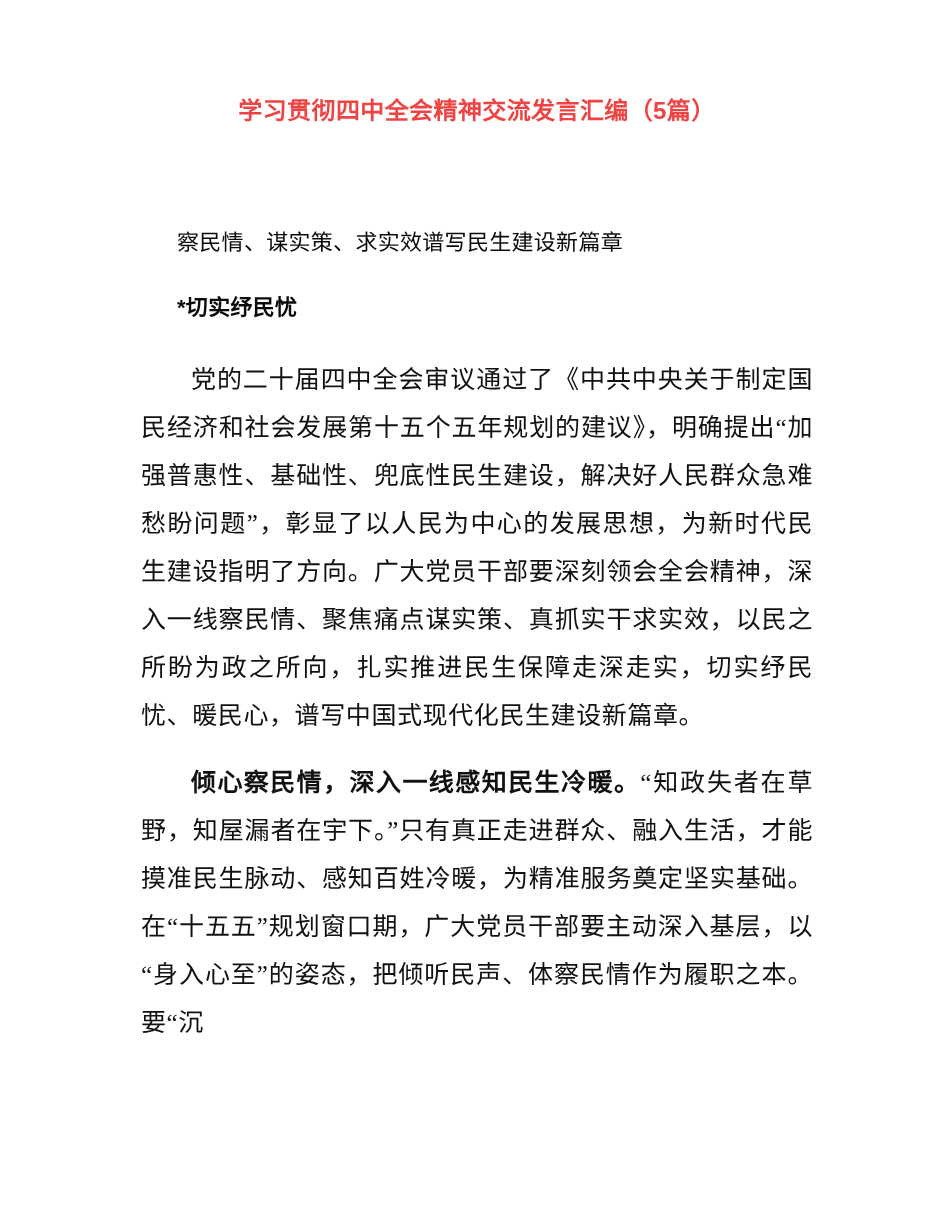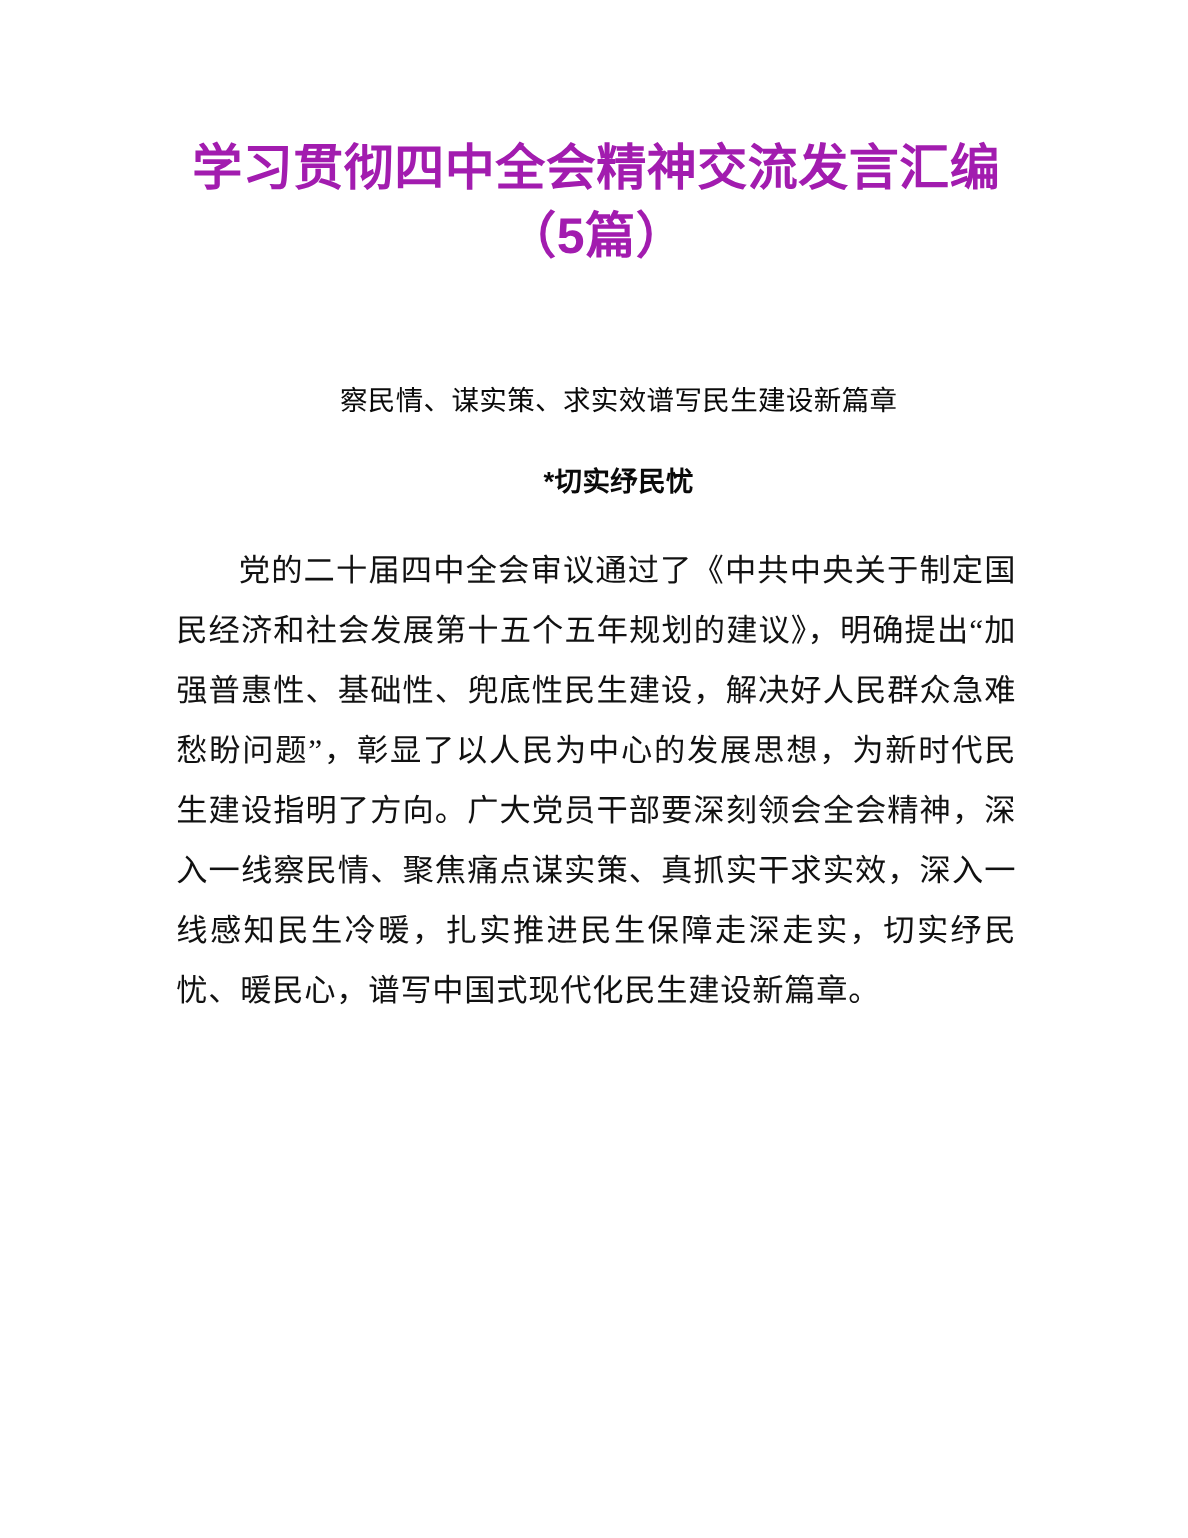--- a/index.html
+++ b/index.html
@@ -25,35 +25,34 @@
   .content {
     position: absolute;
     left: 141px;
     top: 0;
     width: 672px;
   }
 
   
   .doc-title {
     margin: 0;
-    padding-top: 108px;
+    padding-top: 84px;
     font-family: "Liberation Sans", "DejaVu Sans", sans-serif;
     font-weight: 700;
-    font-size: 40px;
+    font-size: 24px;
     line-height: 54px;
     text-align: center;
     letter-spacing: 0.4px;
-    color: #a21caf;
+    color: #ef4444;
     word-break: break-all;
   }
 
   
   .article-head {
     margin-top: 88px;
-    text-align: center;
   }
 
   .article-title {
     margin: 0;
     padding-left: 36px;
     font-family: "Liberation Sans", "DejaVu Sans", sans-serif;
     font-weight: 400;
     font-size: 22px;
     line-height: 34px;
     letter-spacing: 0.3px;
@@ -110,19 +109,20 @@
 
     <h1 class="doc-title">学习贯彻四中全会精神交流发言汇编（5篇）</h1>
 
     <div class="article-head">
       <h2 class="article-title">察民情、谋实策、求实效谱写民生建设新篇章</h2>
       <p class="article-byline">*切实纾民忧</p>
     </div>
 
     <div class="body-copy">
 
-      <p class="para"><span class="lead-in"></span><span>党的二十届四中全会审议通过了《中共中央关于制定国民经济和社会发展第十五个五年规划的建议》，明确提出“加强普惠性、基础性、兜底性民生建设，解决好人民群众急难愁盼问题”，彰显了以人民为中心的发展思想，为新时代民生建设指明了方向。广大党员干部要深刻领会全会精神，深入一线察民情、聚焦痛点谋实策、真抓实干求实效，深入一线感知民生冷暖，扎实推进民生保障走深走实，切实纾民忧、暖民心，谱写中国式现代化民生建设新篇章。</span></p>
+      <p class="para"><span class="lead-in"></span><span>党的二十届四中全会审议通过了《中共中央关于制定国民经济和社会发展第十五个五年规划的建议》，明确提出“加强普惠性、基础性、兜底性民生建设，解决好人民群众急难愁盼问题”，彰显了以人民为中心的发展思想，为新时代民生建设指明了方向。广大党员干部要深刻领会全会精神，深入一线察民情、聚焦痛点谋实策、真抓实干求实效，以民之所盼为政之所向，扎实推进民生保障走深走实，切实纾民忧、暖民心，谱写中国式现代化民生建设新篇章。</span></p>
 
+      <p class="para"><span class="lead-in">倾心察民情，深入一线感知民生冷暖。</span><span>“知政失者在草野，知屋漏者在宇下。”只有真正走进群众、融入生活，才能摸准民生脉动、感知百姓冷暖，为精准服务奠定坚实基础。在“十五五”规划窗口期，广大党员干部要主动深入基层，以“身入心至”的姿态，把倾听民声、体察民情作为履职之本。要“沉</span></p>
 
     </div>
 
   </div>
 </div>
 
 </body></html>

